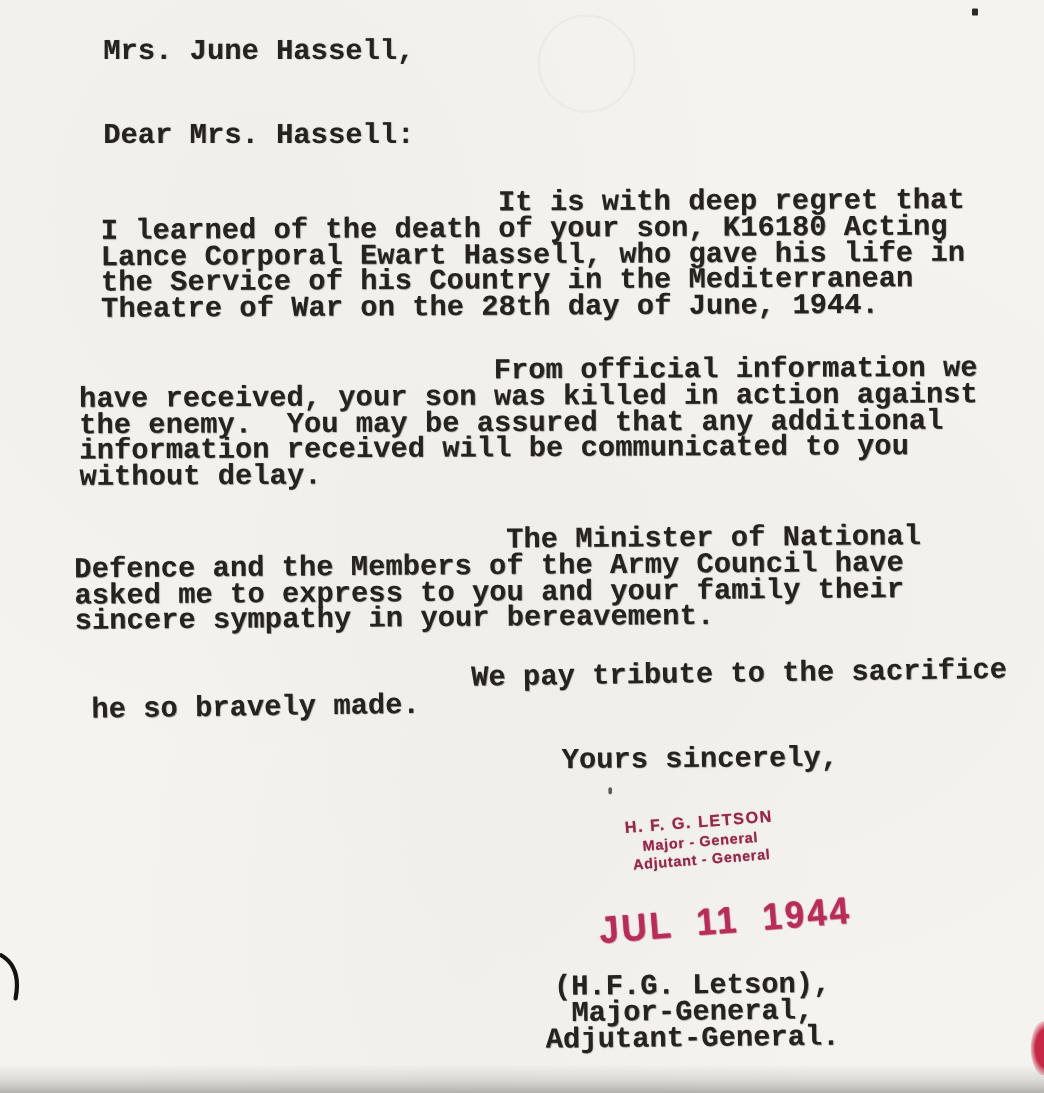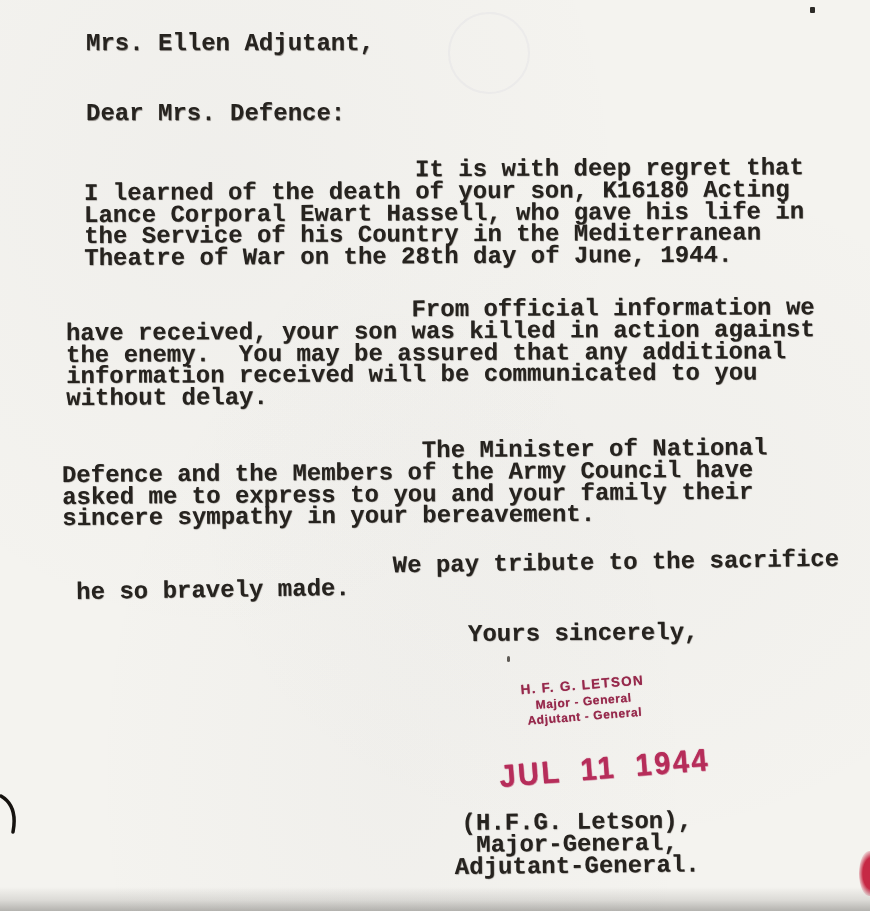--- a/index.html
+++ b/index.html
@@ -95,23 +95,23 @@
   }
 </style>
 </head>
 <body>
 
 <div class="paper">
 
   <div class="watermark"></div>
   <div class="ink-speck"></div>
 
-  <div class="type address"><div class="line">Mrs. Ellen Adjutant,</div></div>
+  <div class="type address"><div class="line">Mrs. June Hassell,</div></div>
 
-  <div class="type salutation">Dear Mrs. Defence:</div>
+  <div class="type salutation">Dear Mrs. Hassell:</div>
 
   <div class="type para1"><div class="line">                       It is with deep regret that</div><div class="line">I learned of the death of your son, K16180 Acting</div><div class="line">Lance Corporal Ewart Hassell, who gave his life in</div><div class="line">the Service of his Country in the Mediterranean</div><div class="line">Theatre of War on the 28th day of June, 1944.</div></div>
 
   <div class="type para2"><div class="line">                        From official information we</div><div class="line">have received, your son was killed in action against</div><div class="line">the enemy.  You may be assured that any additional</div><div class="line">information received will be communicated to you</div><div class="line">without delay.</div></div>
 
   <div class="type para3"><div class="line">                         The Minister of National</div><div class="line">Defence and the Members of the Army Council have</div><div class="line">asked me to express to you and your family their</div><div class="line">sincere sympathy in your bereavement.</div></div>
 
   <div class="type para4"><div class="line">                      We pay tribute to the sacrifice</div><div class="line">he so bravely made.</div></div>
 
   <div class="type closing">Yours sincerely,</div>

